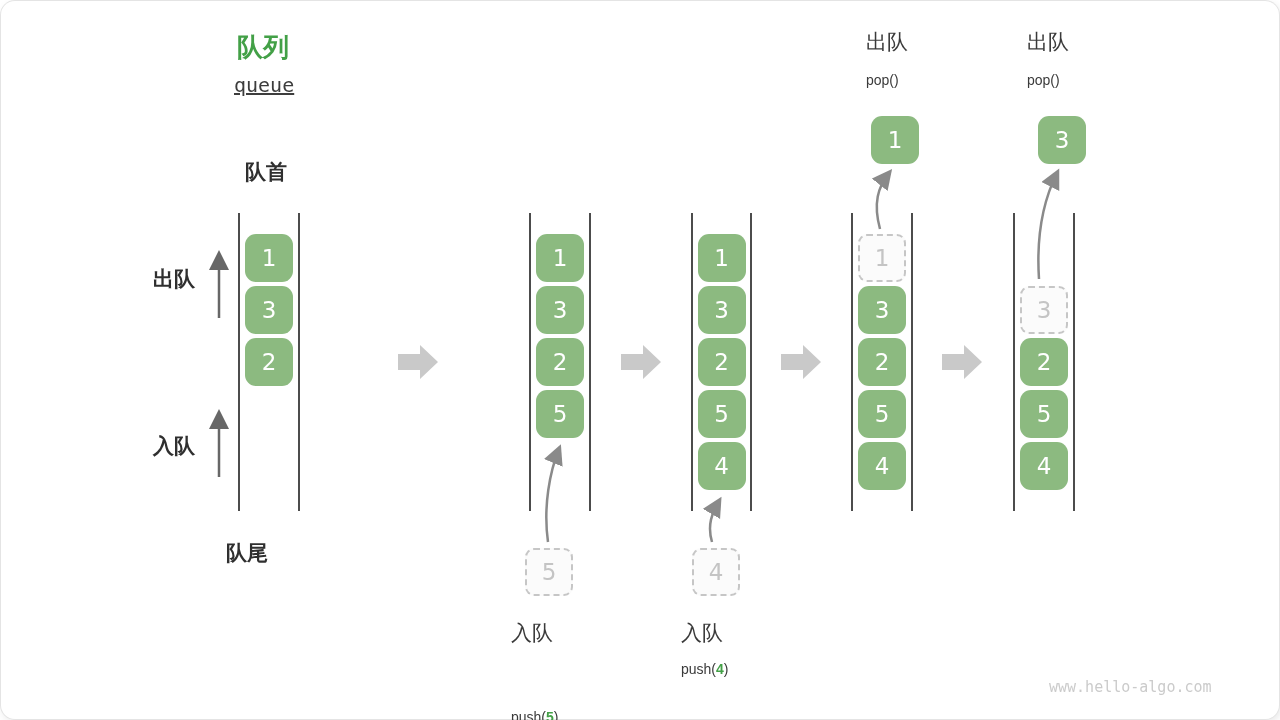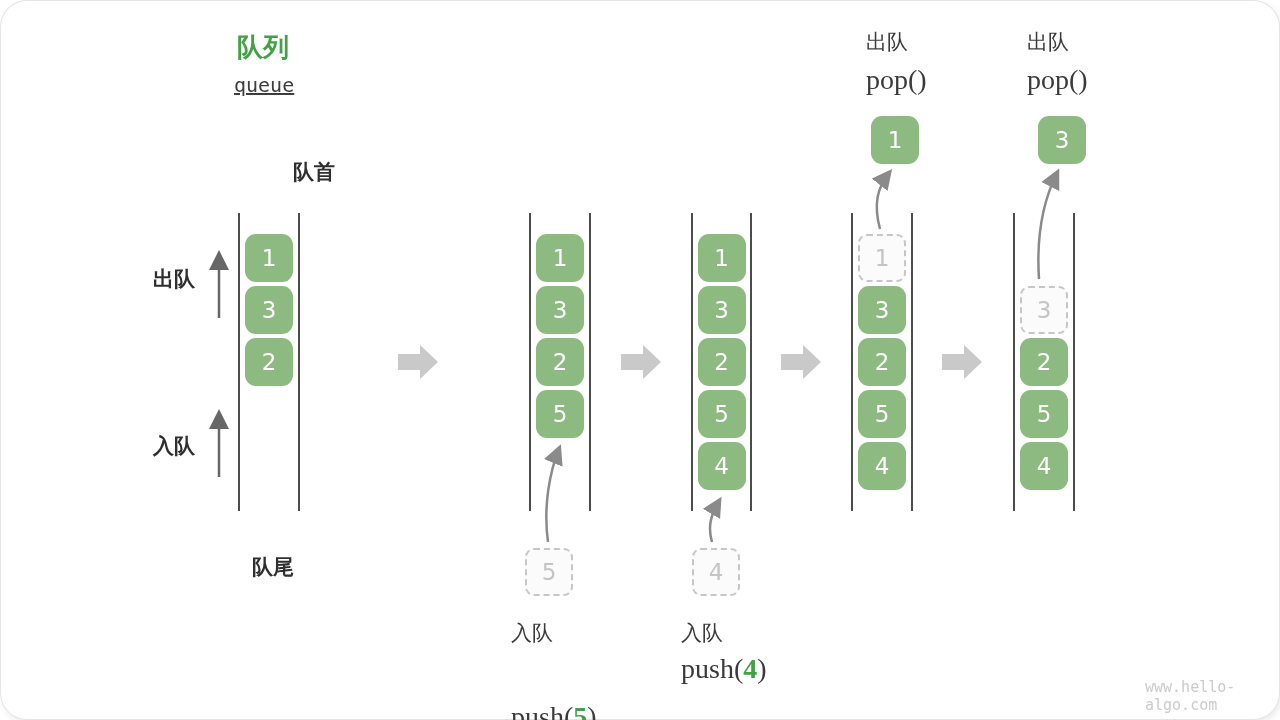--- a/index.html
+++ b/index.html
@@ -1,23 +1,23 @@
 <!DOCTYPE html>
 <html><head>
 <meta charset="utf-8">
 <style>
   html,body{margin:0;padding:0;background:#ffffff;}
   #stage{position:relative;width:1280px;height:720px;background:#ffffff;overflow:hidden;
          font-family:"Liberation Sans",sans-serif;}
-  #card{position:absolute;inset:1px;border-radius:26px;background:#ffffff;
+  #card{position:absolute;inset:1px;border-radius:14px;background:#ffffff;
         box-shadow:0 0 0 1px #e4e4e4, 2px 3px 8px rgba(0,0,0,0.10);}
   .abs{position:absolute;}
   .zh-bold{font-weight:bold;color:#2f2f2f;font-size:21px;line-height:24px;}
   .zh{color:#3a3a3a;font-size:21px;line-height:24px;}
-  .code{font-family:Liberation Serif, serif;color:#3a3a3a;font-size:28px;line-height:26px;}
+  .code{font-family:Liberation Sans, sans-serif;color:#3a3a3a;font-size:14px;line-height:26px;}
   .title-zh{font-weight:bold;color:#43a047;font-size:26px;line-height:30px;}
   .title-en{font-family:"DejaVu Sans Mono",monospace;color:#3d3d3d;font-size:20px;line-height:24px;}
   .queue-container{border-left:2px solid #4c4c4c;border-right:2px solid #4c4c4c;}
   .cell{width:48px;height:48px;border-radius:11px;text-align:center;line-height:48px;
         font-family:"DejaVu Sans",sans-serif;font-size:23px;}
   .cell.filled{background:#8cba80;color:#ffffff;}
   .cell.dashed{background:#fbfbfb;border:2px dashed #c6c6c6;border-radius:9px;color:#c4c4c4;
         width:44px;height:44px;line-height:44px;}
   .arg-green{color:#43a047;font-weight:bold;}
   .watermark{font-family:"DejaVu Sans Mono",monospace;color:#cbcbcb;font-size:15px;}
@@ -25,22 +25,22 @@
 </style>
 </head>
 <body>
 
 <div id="stage">
   <div id="card">
 
     <div class="abs title-zh" style="left:236px;top:31px;">队列</div>
     <div class="abs title-en" style="left:233px;top:72px;text-decoration:underline;">queue</div>
 
-    <div class="abs zh-bold" style="left:244px;top:159px;margin-left:48px;">队首</div>
-    <div class="abs zh-bold" style="left:251px;top:540px;margin-top:14px;">队尾</div>
+    <div class="abs zh-bold" style="left:244px;top:159px;">队首</div>
+    <div class="abs zh-bold" style="left:225px;top:540px;">队尾</div>
     <div class="abs zh-bold" style="left:152px;top:266px;">出队</div>
     <div class="abs zh-bold" style="left:152px;top:433px;">入队</div>
 
     <svg width="1280" height="720">
       <defs>
         <marker id="headGray" markerWidth="9" markerHeight="9" refX="6" refY="4" orient="auto">
           <path d="M0,0 L8,4 L0,8 z" fill="#8a8a8a"></path>
         </marker>
         <marker id="headDark" markerWidth="9" markerHeight="9" refX="6" refY="4" orient="auto">
           <path d="M0,0 L8,4 L0,8 z" fill="#676767"></path>
@@ -98,15 +98,15 @@
         <div class="abs queue-container" style="left: 1012px; top: 212px; width: 58px; height: 298px;"></div>
         <div class="abs cell dashed" style="left: 1019px; top: 285px;">3</div>
         <div class="abs cell filled" style="left: 1019px; top: 337px;">2</div>
         <div class="abs cell filled" style="left: 1019px; top: 389px;">5</div>
         <div class="abs cell filled" style="left: 1019px; top: 441px;">4</div>
         <div class="abs cell filled" style="left: 1037px; top: 115px;">3</div>
         <div class="abs zh" style="left: 1026px; top: 29px;">出队</div>
         <div class="abs code" style="left: 1026px; top: 66px;">pop()</div>
       </div>
 
-    <div class="abs watermark" style="left:1144px;top:677px;">www.hello-algo.com</div>
+    <div class="abs watermark" style="left:1048px;top:677px;">www.hello-algo.com</div>
   </div>
 </div>
 
 </body></html>

